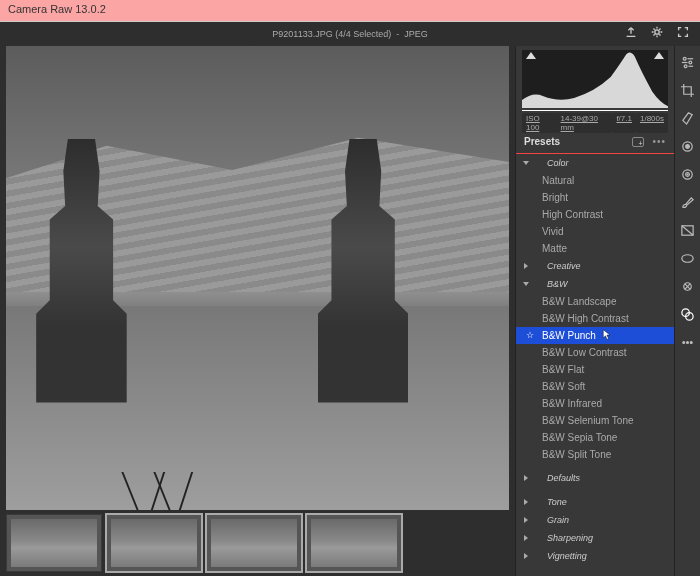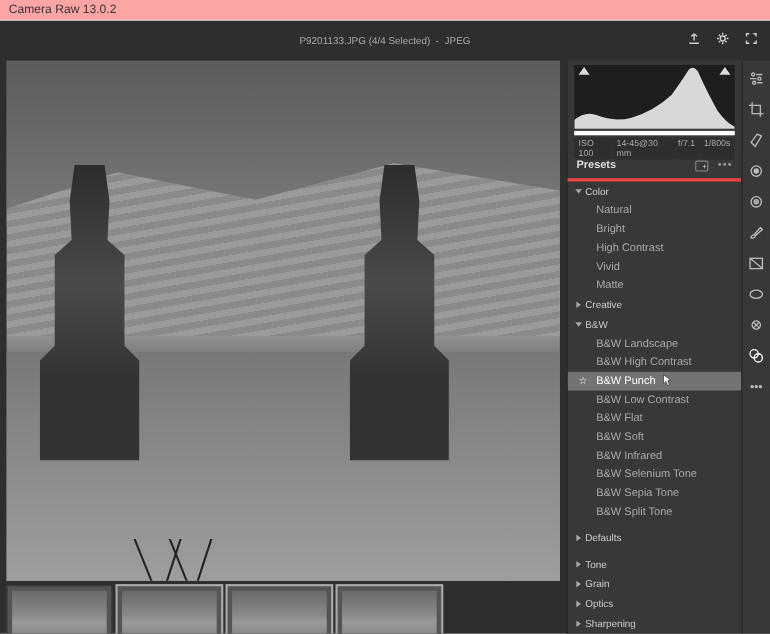--- a/index.html
+++ b/index.html
@@ -1,19 +1,19 @@
 <!DOCTYPE html>
 <html><head>
 <meta charset="utf-8">
 <style>
 * { margin: 0; padding: 0; box-sizing: border-box; font-family: -apple-system, 'Segoe UI', Arial, sans-serif; }
 body { width: 700px; height: 576px; background: #f0f0f0; display: flex; flex-direction: column; }
 .title-bar { background: #fca5a5; height: 22px; padding: 3px 8px; font-size: 11px; color: #333; border-bottom: 1px solid #ccc; }
 .app { flex: 1; background: #2e2e2e; display: flex; flex-direction: column; }
-.topbar { height: 36px; display: flex; align-items: center; justify-content: space-between; padding: 0 10px 0 0; }
+.topbar { height: 24px; display: flex; align-items: center; justify-content: space-between; padding: 0 10px 0 0; }
 .topbar-center { position: absolute; left: 50%; transform: translateX(-50%); color: #aaa; font-size: 9px; }
 .topbar-right { display: flex; gap: 12px; }
 .topbar-right svg { width: 14px; height: 14px; fill: none; stroke: #ccc; stroke-width: 1.5; cursor: pointer; }
 .main { flex: 1; display: flex; overflow: hidden; }
 .canvas-area { flex: 1; display: flex; flex-direction: column; padding: 0 6px 0 6px; }
 .preview { flex: 1; background: linear-gradient(180deg, #5a5a5a 0%, #777 30%, #999 42%, #aaa 48%, #6a6a6a 60%, #8a8a8a 80%, #999 100%); position: relative; }
 .preview .sky { position: absolute; top:0; left:0; right:0; height:32%; background: linear-gradient(180deg,#5c5c5c,#7a7a7a); }
 .preview .hills { position: absolute; top:18%; left:0; right:0; height:35%; background: repeating-linear-gradient(170deg,#8a8a8a 0 6px,#9a9a9a 6px 12px); clip-path: polygon(0 30%,20% 10%,45% 25%,70% 5%,100% 20%,100% 100%,0 100%); }
 .preview .ground { position: absolute; bottom:0; left:0; right:0; height:44%; background: linear-gradient(180deg,#787878,#9e9e9e); }
 .preview .statue { position: absolute; bottom: 22%; width: 18%; height: 58%; background: linear-gradient(180deg,#2d2d2d,#4a4a4a 40%,#333 70%); clip-path: polygon(35% 0,65% 0,70% 12%,68% 25%,85% 30%,85% 60%,100% 65%,100% 98%,0 98%,0 65%,15% 60%,15% 30%,32% 25%,30% 12%); }
@@ -25,31 +25,31 @@
 .thumb { flex: 0 0 96px; background: #555; border: 1px solid #3a3a3a; position: relative; cursor: pointer; }
 .thumb.selected { outline: 2px solid #aaa; outline-offset: -1px; }
 .thumb-inner { position:absolute; inset:4px; background: linear-gradient(180deg,#6a6a6a 0%,#888 45%,#9a9a9a 60%,#7a7a7a 100%); }
 .rightcol { width: 159px; background: #383838; display:flex; flex-direction:column; border-left:1px solid #222; }
 .histo-wrap { height: 84px; padding: 4px 6px; background:#383838; position:relative; }
 .histo { width:100%; height:58px; background:#1e1e1e; position:relative; overflow:hidden; }
 .histo svg { position:absolute; inset:0; }
 .clip-indicator { position:absolute; top:2px; width:0; height:0; border-left:5px solid transparent; border-right:5px solid transparent; border-bottom:7px solid #ddd; }
 .clip-indicator.left { left:4px; }
 .clip-indicator.right { right:4px; }
-.histo-info { display:flex; justify-content:space-between; font-size:8px; color:#aaa; padding:2px 0; border-top:4px solid #ffffff; margin-top:2px;}
+.histo-info { display:flex; justify-content:space-between; font-size:8px; color:#aaa; padding:2px 0; border-top:1px solid #ffffff; margin-top:2px;text-decoration:underline;}
 .histo-info span { background:#2e2e2e; padding:1px 4px; border-radius:2px; }
-.panel-head { display:flex; align-items:center; justify-content:space-between; padding: 6px 8px; font-size: 10px; color:#ddd; border-bottom:3px solid #ef4444; }
+.panel-head { display:flex; align-items:center; justify-content:space-between; padding: 6px 8px; font-size: 10px; color:#ddd; border-bottom:1px solid #ef4444; }
 .panel-head .dots { color:#999; letter-spacing:1px; }
 .panel-body { flex:1; overflow-y:auto; font-size:9px; color:#bbb; }
 .panel-body::-webkit-scrollbar { width:0; }
-.section-label { display:flex; align-items:center; gap:4px; padding:4px 8px; color:#ccc; cursor:pointer; }
+.section-label { display:flex; align-items:center; gap:19px; padding:4px 8px; color:#ccc; cursor:pointer;font-style:italic; }
 .tri { display:inline-block; width:0; height:0; border-top:3px solid transparent; border-bottom:3px solid transparent; border-left:4px solid #aaa; }
 .tri.open { transform: rotate(90deg); }
 .preset-item { padding:3px 6px 3px 26px; cursor:pointer; color:#aaa; font-size:10px; position:relative; }
-.preset-item.selected { background:#737373; color:#fff; }
+.preset-item.selected { background:#1d4ed8; color:#fff; }
 .preset-item.selected::before { content:'☆'; position:absolute; left:10px; font-size:9px; }
 .cursor { position:absolute; left:86px; top:2px; width:10px; height:12px; pointer-events:none; }
 .toolstrip { width: 26px; background: #383838; display:flex; flex-direction:column; align-items:center; gap:12px; padding-top:8px; border-left:1px solid #222; }
 .toolstrip .tool { width:16px; height:16px; display:flex; align-items:center; justify-content:center; cursor:pointer; color:#bbb; }
 .toolstrip .tool.active { color:#fff; }
 .toolstrip svg { width:15px; height:15px; fill:none; stroke:currentColor; stroke-width:1.3; }
 </style>
 </head>
 <body>
 
@@ -110,21 +110,21 @@
       <div class="histo-wrap">
         <div class="histo">
           <span class="clip-indicator left"></span>
           <span class="clip-indicator right"></span>
           <svg viewBox="0 0 140 58" preserveAspectRatio="none">
               <path d="M0 58 L0 48 Q10 40 20 44 Q35 50 50 46 Q70 40 85 26 Q95 12 100 4 Q104 0 108 6 Q115 22 125 40 Q132 50 140 54 L140 58 Z" fill="#d8d8d8"></path>
             </svg>
         </div>
         <div class="histo-info">
           <span>ISO 100</span>
-          <span>14-45@30 mm</span>
+          <span>14-39@30 mm</span>
           <span>f/7.1</span>
           <span>1/800s</span>
         </div>
       </div>
 
       <div class="panel-head">
         <b>Presets</b>
         <div style="display:flex;gap:8px;align-items:center">
           <span style="border:1px solid #888;border-radius:2px;width:12px;height:10px;position:relative">
               <span style="position:absolute;right:1px;bottom:-1px;font-size:7px">+</span>
@@ -178,24 +178,20 @@
         <div class="section-label">
             <span class="tri"></span>
             <span>Tone</span>
           </div>
         <div class="section-label">
             <span class="tri"></span>
             <span>Grain</span>
           </div>
         <div class="section-label">
             <span class="tri"></span>
-            <span>Optics</span>
-          </div>
-        <div class="section-label">
-            <span class="tri"></span>
             <span>Sharpening</span>
           </div>
         <div class="section-label">
             <span class="tri"></span>
             <span>Vignetting</span>
           </div>
       </div>
 
     </div>
 

